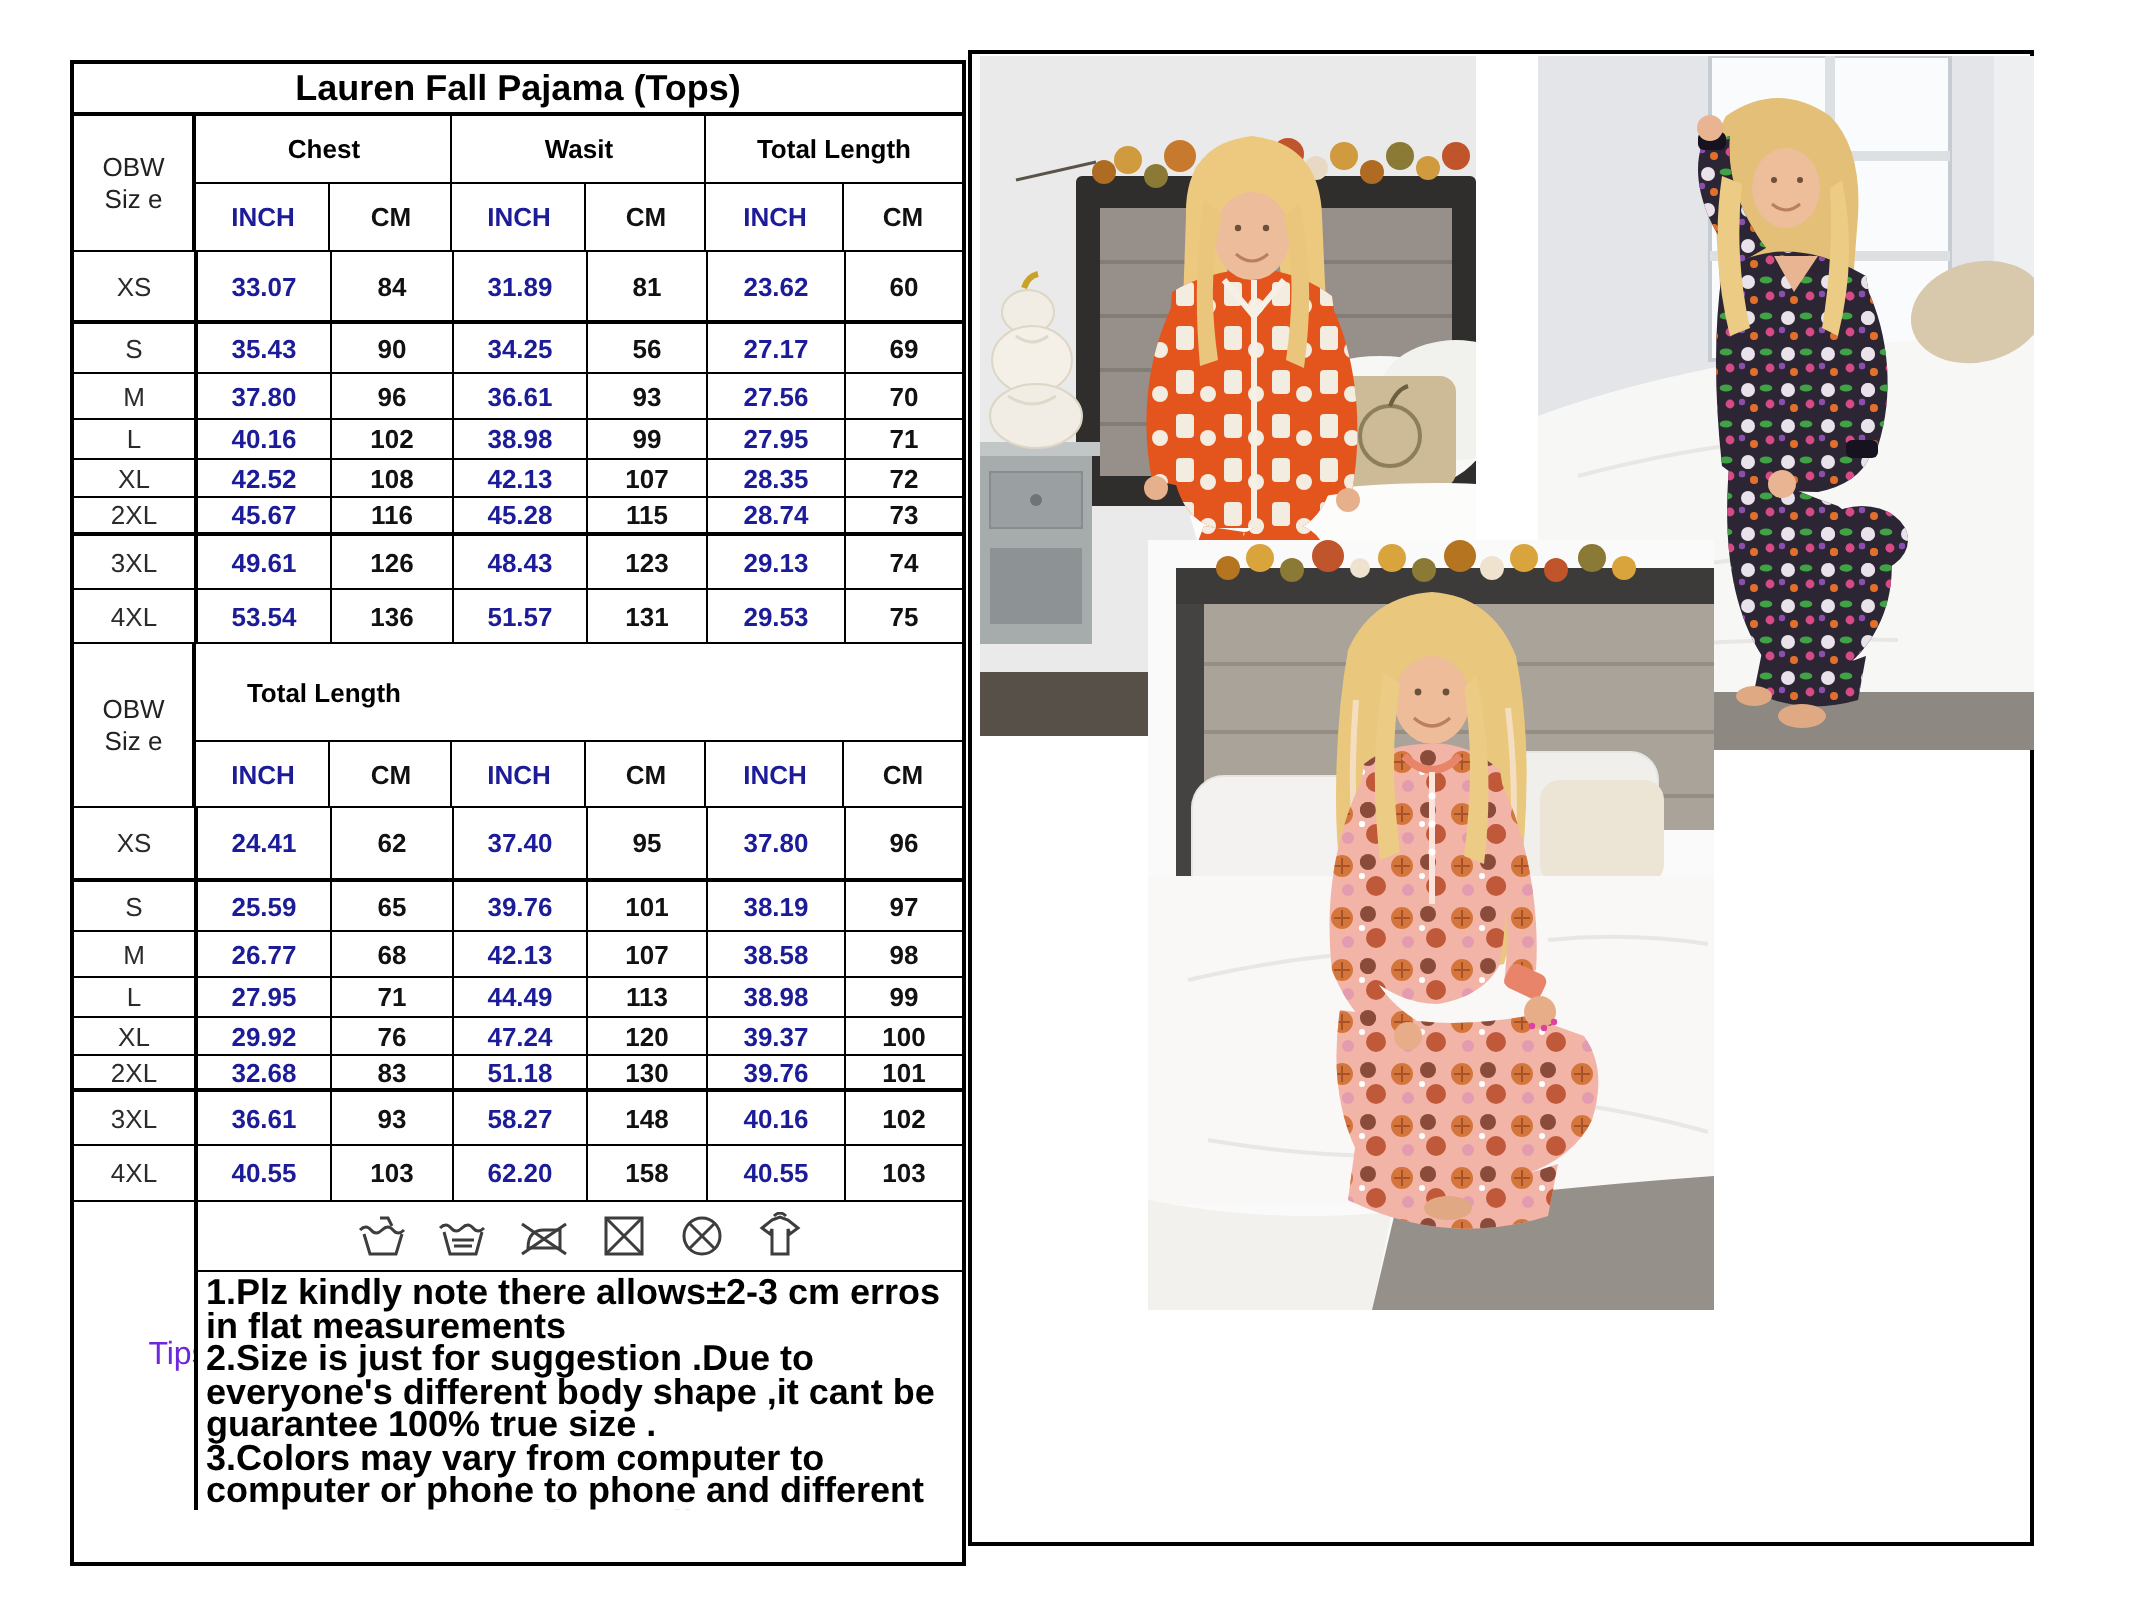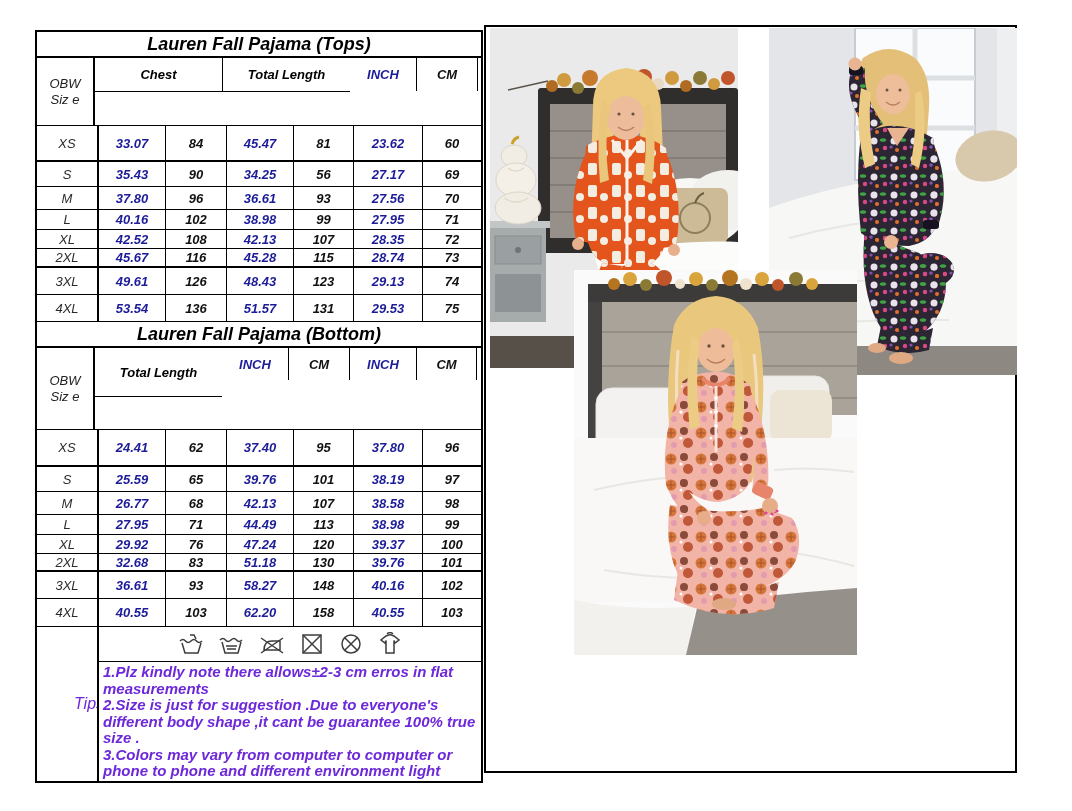--- a/index.html
+++ b/index.html
@@ -1,47 +1,47 @@
 <!DOCTYPE html>
 <html><head>
 <meta charset="utf-8">
 <style>
   html,body{margin:0;padding:0;background:#fff;}
   body{width:1072px;height:811px;position:relative;overflow:hidden;
        font-family:"Liberation Sans", sans-serif;}
-  .canvas{position:absolute;left:0;top:0;width:1072px;height:811px;background:#fff;font-style:italic;}
+  .canvas{position:absolute;left:0;top:0;width:1072px;height:811px;background:#fff;}
 
   
   .chart{position:absolute;left:35px;top:30px;width:448px;height:753px;
          border:2px solid #000;box-sizing:border-box;background:#fff;}
   .tr{display:flex;box-sizing:border-box;border-bottom:1px solid #000;width:100%;}
   .tr.bb2{border-bottom-width:2px;}
   .tr.last{border-bottom:none;}
   .cell{box-sizing:border-box;border-right:1px solid #000;display:flex;
         align-items:center;justify-content:center;text-align:center;
         font-size:13px;color:#1c1c1c;overflow:hidden;}
   .c0{width:62px;border-right-width:2px;}
   .c1{width:67px;} .c2{width:61px;} .c3{width:67px;} .c4{width:60px;}
   .c5{width:69px;} .c6{width:58px;border-right:none;}
   .titlecell{width:100%;border-right:none;font-size:18px;font-weight:bold;color:#000;}
-  .hdr-right{display:flex;width:386px;}
+  .hdr-right{display:flex;flex-direction:column;width:386px;}
   .hdr-groups{display:flex;box-sizing:border-box;border-bottom:1px solid #000;}
   .hdr-units{display:flex;}
   .g1{width:128px;} .g2{width:127px;} .g3{width:127px;border-right:none;text-align:center;}
   .grp{font-weight:bold;font-size:13px;color:#000;line-height:15px;padding:0 4px;}
   .inch{color:#1c1c99;font-weight:bold;text-align:right;}
   .cm{color:#111;font-weight:bold;text-align:right;}
   .sizecell{font-size:13px;color:#2b2b2b;}
   .sizehdr{flex-direction:column;line-height:16px;font-size:13px;color:#222;}
   .tips-right{display:flex;flex-direction:column;width:382px;}
   .care-row{height:35px;box-sizing:border-box;border-bottom:1px solid #000;
             display:flex;align-items:center;justify-content:center;gap:13px;}
   .care-row svg{display:block;}
   .tips-text{height:119px;box-sizing:border-box;padding:2px 4px;overflow:hidden;
-             font-size:15px;font-weight:bold;color:#6d28d9;line-height:16.5px;
+             font-size:18px;font-weight:bold;color:#000000;line-height:16.5px;
              text-align:left;}
   .tips-label{font-size:16px;color:#6d28d9;padding-left:44px;}
 
   
   .photo-frame{position:absolute;left:484px;top:25px;width:533px;height:748px;
                border:2px solid #000;box-sizing:border-box;background:#fff;z-index:1;}
   .photo{position:absolute;z-index:2;}
   .photo svg{display:block;}
   #photo-orange{left:490px;top:28px;width:248px;height:340px;}
   #photo-skull{left:769px;top:28px;width:248px;height:347px;}
@@ -59,38 +59,39 @@
     </div>
 
     <div class="tr" style="height:68px">
       <div class="cell c0 sizehdr">
         <span>OBW</span>
         <span>Siz e</span>
       </div>
       <div class="hdr-right">
         <div class="hdr-groups" style="height:34px">
           <div class="cell g1 grp">Chest</div>
+          <div class="cell g2 grp">Wasit</div>
           <div class="cell g3 grp">Total Length</div>
         </div>
         <div class="hdr-units" style="height:33px">
           <div class="cell c1 inch">INCH</div>
           <div class="cell c2 cm">CM</div>
           <div class="cell c3 inch">INCH</div>
           <div class="cell c4 cm">CM</div>
           <div class="cell c5 inch">INCH</div>
           <div class="cell c6 cm">CM</div>
         </div>
       </div>
     </div>
 
     <div class="tr bb2" style="height:36px">
         <div class="cell c0 sizecell">XS</div>
         <div class="cell c1 inch">33.07</div>
         <div class="cell c2 cm">84</div>
-        <div class="cell c3 inch">45.47</div>
+        <div class="cell c3 inch">31.89</div>
         <div class="cell c4 cm">81</div>
         <div class="cell c5 inch">23.62</div>
         <div class="cell c6 cm">60</div>
       </div>
     <div class="tr" style="height:25px">
         <div class="cell c0 sizecell">S</div>
         <div class="cell c1 inch">35.43</div>
         <div class="cell c2 cm">90</div>
         <div class="cell c3 inch">34.25</div>
         <div class="cell c4 cm">56</div>
@@ -145,23 +146,20 @@
     <div class="tr" style="height:27px">
         <div class="cell c0 sizecell">4XL</div>
         <div class="cell c1 inch">53.54</div>
         <div class="cell c2 cm">136</div>
         <div class="cell c3 inch">51.57</div>
         <div class="cell c4 cm">131</div>
         <div class="cell c5 inch">29.53</div>
         <div class="cell c6 cm">75</div>
       </div>
 
-    <div class="tr bb2" style="height:26px">
-      <div class="cell titlecell">Lauren Fall Pajama (Bottom)</div>
-    </div>
 
     <div class="tr" style="height:82px">
       <div class="cell c0 sizehdr">
         <span>OBW</span>
         <span>Siz e</span>
       </div>
       <div class="hdr-right">
         <div class="hdr-groups" style="height:49px">
           <div class="cell g3 grp">Total Length</div>
         </div>

